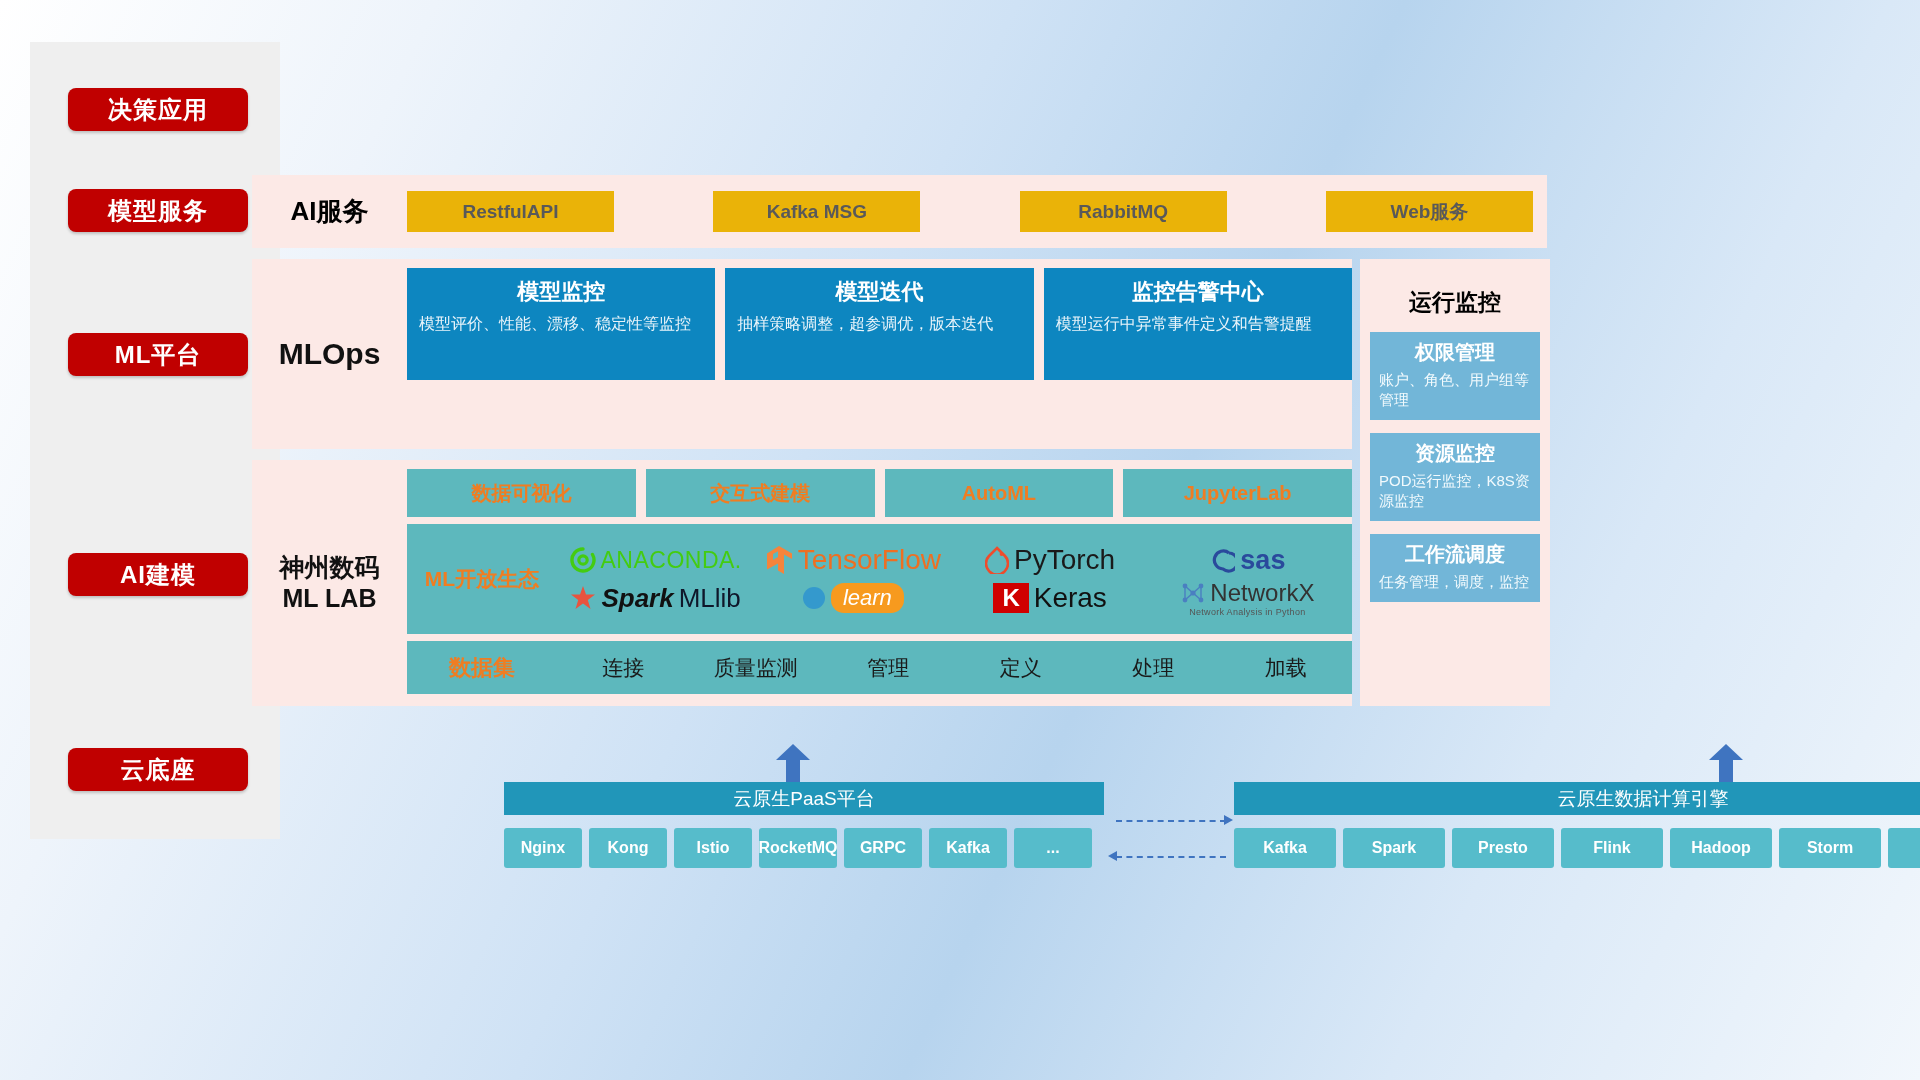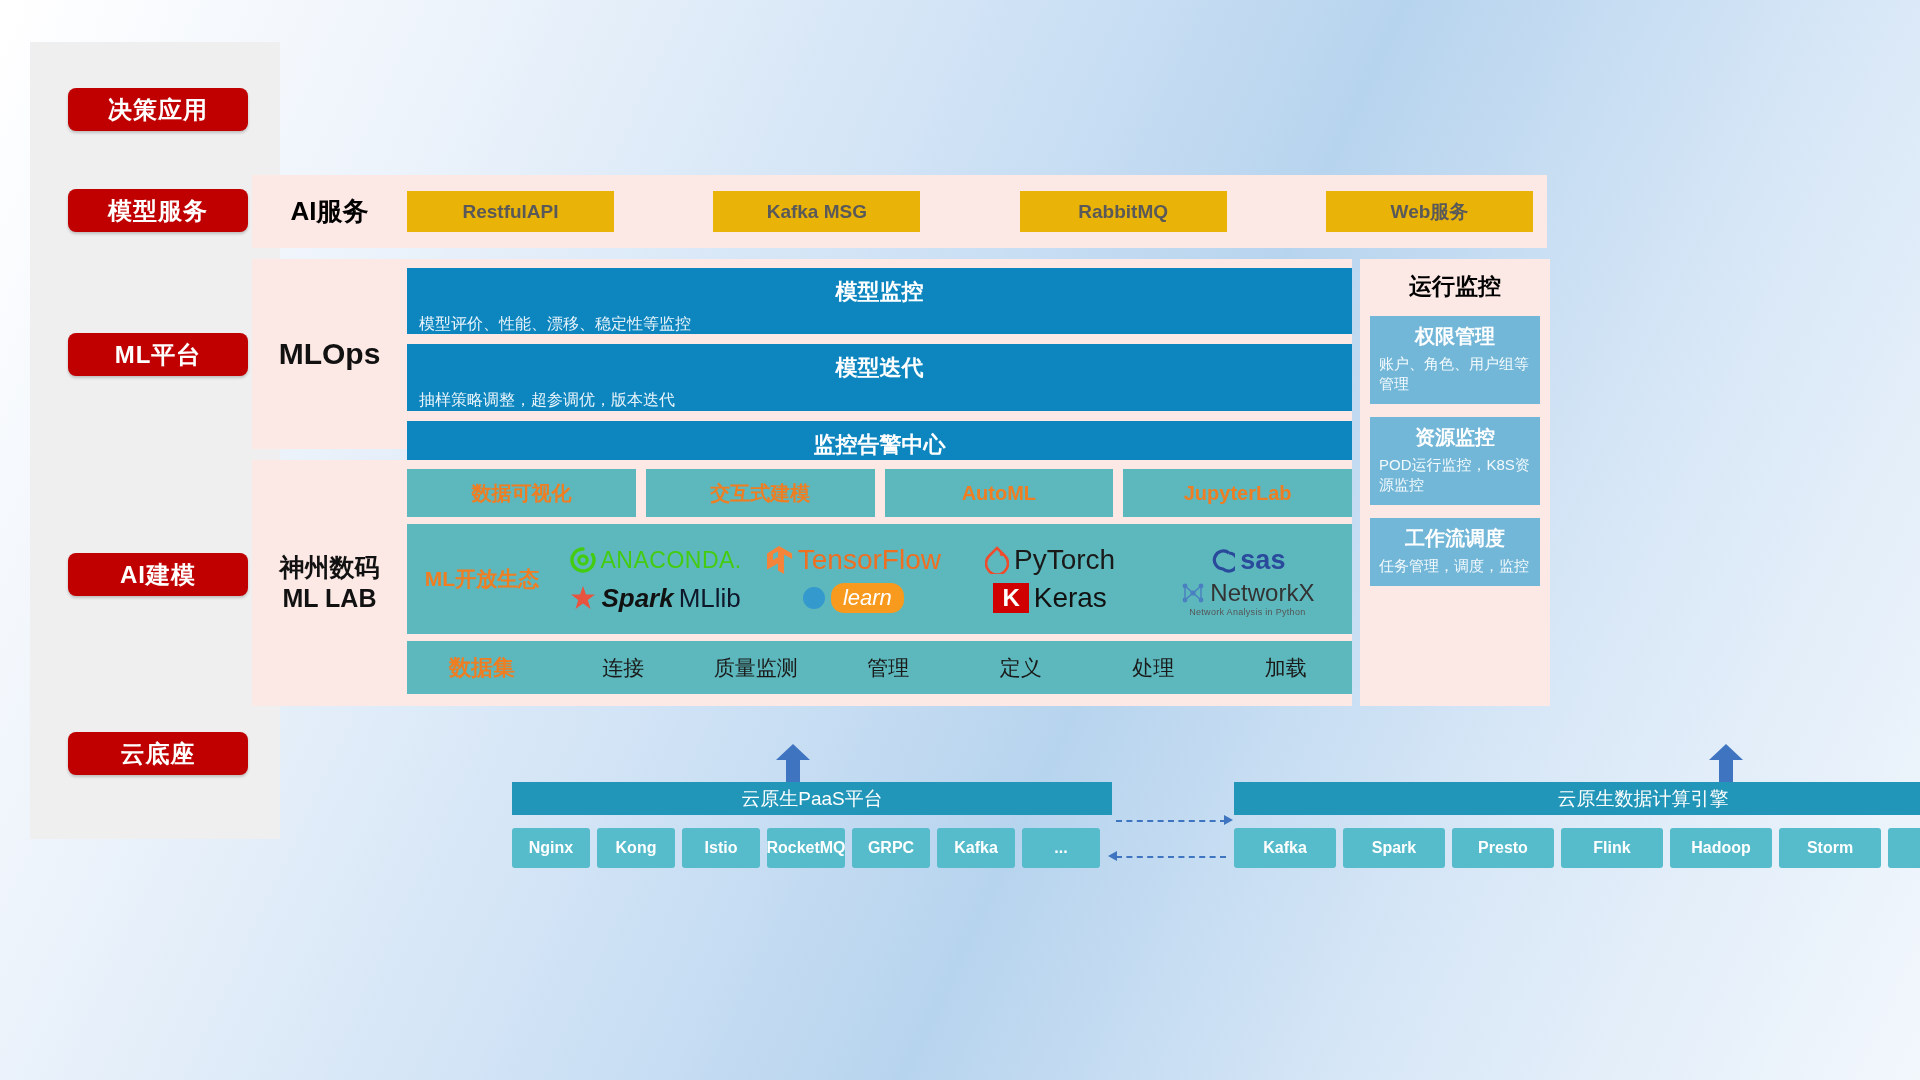--- a/index.html
+++ b/index.html
@@ -47,21 +47,21 @@
   .svc-chip {
     width:207px; height:41px; background:#eab308; color:#595959;
     display:flex; align-items:center; justify-content:center; font-size:19px; font-weight:bold;
   }
 
   
   #band-mlops { top:217px; width:1100px; height:190px; display:flex; align-items:stretch; }
   .mlops-left { width:155px; flex:0 0 155px; display:flex; align-items:center; justify-content:center; }
   .mlops-left span { font-size:30px; font-weight:bold; color:#111; }
   .mlops-right { flex:1; display:flex; flex-direction:column; padding:9px 0 6px 0; }
-  .mlops-cards { display:flex; gap:10px; height:112px;flex-direction:column; }
+  .mlops-cards { display:flex; gap:10px; height:112px; }
   .mlops-card { flex:1; background:#0d86c0; color:#fff; padding:9px 12px 0 12px; }
   .mlops-card .t { font-size:22px; font-weight:bold; text-align:center; margin-bottom:6px; }
   .mlops-card .d { font-size:16px; line-height:1.34; color:#e9f4fa; }
   .cicd-bar { margin-top:9px; height:62px; background:#0d86c0; display:flex; align-items:flex-start; padding-top:10px; }
   .cicd-title { width:150px; text-align:center; color:#fff; font-size:27px; font-weight:bold; flex:0 0 150px; }
   .cicd-items { flex:1; display:flex; }
   .cicd-item { flex:1; color:#fff; font-size:20px; text-align:left; line-height:1.15; padding-left:4px; }
 
   
   #band-lab { top:418px; width:1100px; height:246px; display:flex; align-items:stretch; }
@@ -77,21 +77,21 @@
                align-items:center; justify-items:center; padding-right:6px; }
   .logo { display:flex; align-items:center; gap:5px; font-size:25px; white-space:nowrap; }
   .ds-bar { margin-top:7px; height:53px; background:#5db8bd; display:flex; align-items:center; }
   .ds-title { width:150px; flex:0 0 150px; text-align:center; color:#ef7d22; font-size:22px; font-weight:bold; }
   .ds-items { flex:1; display:flex; }
   .ds-item { flex:1; text-align:center; color:#1a1a1a; font-size:21px; }
 
   
   #rail-right { position:absolute; left:1108px; top:217px; width:190px; height:447px;
                 background:#fce9e6; padding:8px 10px; }
-  #rail-right .hdr { text-align:center; font-size:23px; font-weight:bold; color:#000; margin:4px 0 14px; }
+  #rail-right .hdr { text-align:center; font-size:23px; font-weight:bold; color:#000; margin:20px 0 14px; }
   .mon-card { background:#72b6d8; margin-bottom:13px; padding:7px 9px 10px; }
   .mon-card .t { text-align:center; color:#fff; font-weight:bold; font-size:20px; margin-bottom:4px; }
   .mon-card .d { color:#f2fafd; font-size:15px; line-height:1.33; }
 
   
   #cloud { position:absolute; left:252px; top:726px; width:1548px; height:113px; }
   .cloud-group { position:absolute; top:14px; }
   .cloud-hdr { height:33px; background:#2196b9; color:#fff;
                display:flex; align-items:center; justify-content:center; font-size:19px; }
   .chip-row { display:flex; gap:7px; margin-top:13px; }
@@ -110,21 +110,21 @@
               border-bottom:5px solid transparent; }
 </style>
 </head>
 <body>
 
 <div id="left-rail">
   <div class="rail-pill" style="top:46px">决策应用</div>
   <div class="rail-pill" style="top:147px">模型服务</div>
   <div class="rail-pill" style="top:291px">ML平台</div>
   <div class="rail-pill" style="top:511px">AI建模</div>
-  <div class="rail-pill" style="top:690px">云底座</div>
+  <div class="rail-pill" style="top:706px">云底座</div>
 </div>
 
 <div id="main">
 
 
   <div class="band" id="band-svc">
     <div class="sec-label">AI服务</div>
     <div class="svc-list">
       <div class="svc-chip">RestfulAPI</div>
       <div class="svc-chip">Kafka MSG</div>
@@ -280,21 +280,21 @@
 
     <div class="arrow-up" style="left:272px; top:-24px">
       <div class="head"></div>
         <div class="shaft"></div>
     </div>
     <div class="arrow-up" style="left:1205px; top:-24px">
       <div class="head"></div>
         <div class="shaft"></div>
     </div>
 
-    <div class="cloud-group" style="left:8px; width:600px">
+    <div class="cloud-group" style="left:0; width:600px">
       <div class="cloud-hdr">云原生PaaS平台</div>
       <div class="chip-row">
         <div class="chip" style="width:78px">Nginx</div>
         <div class="chip" style="width:78px">Kong</div>
         <div class="chip" style="width:78px">Istio</div>
         <div class="chip" style="width:78px">RocketMQ</div>
         <div class="chip" style="width:78px">GRPC</div>
         <div class="chip" style="width:78px">Kafka</div>
         <div class="chip" style="width:78px">...</div>
       </div>

